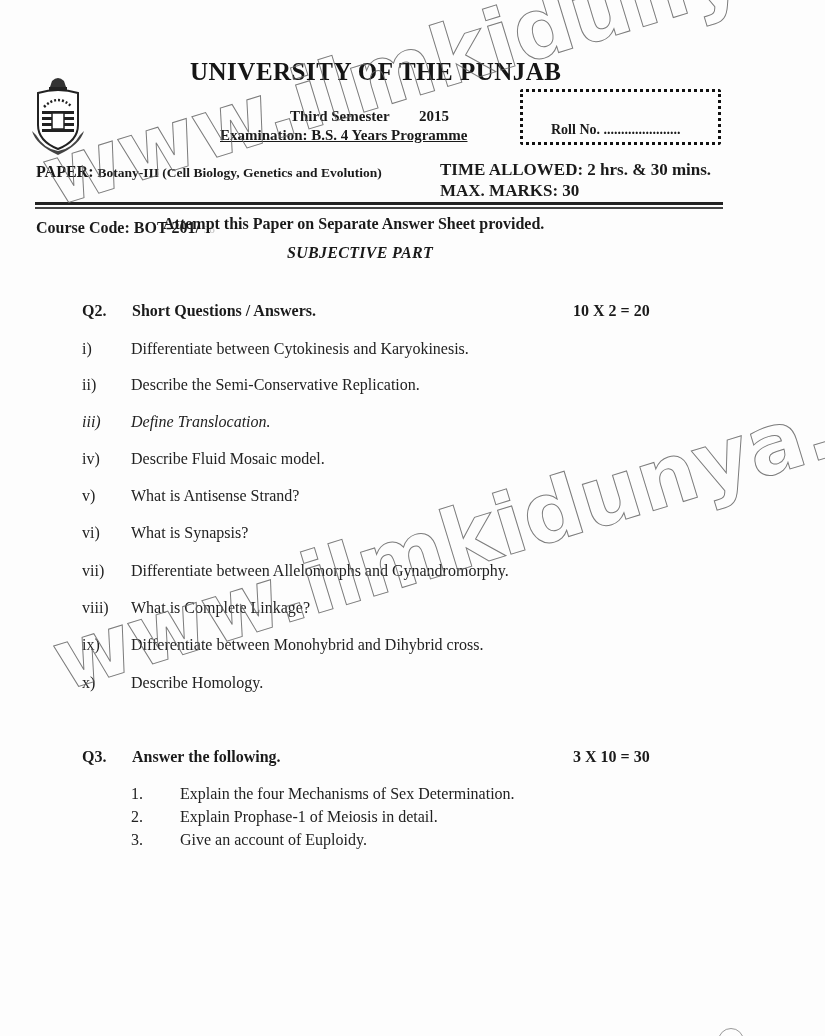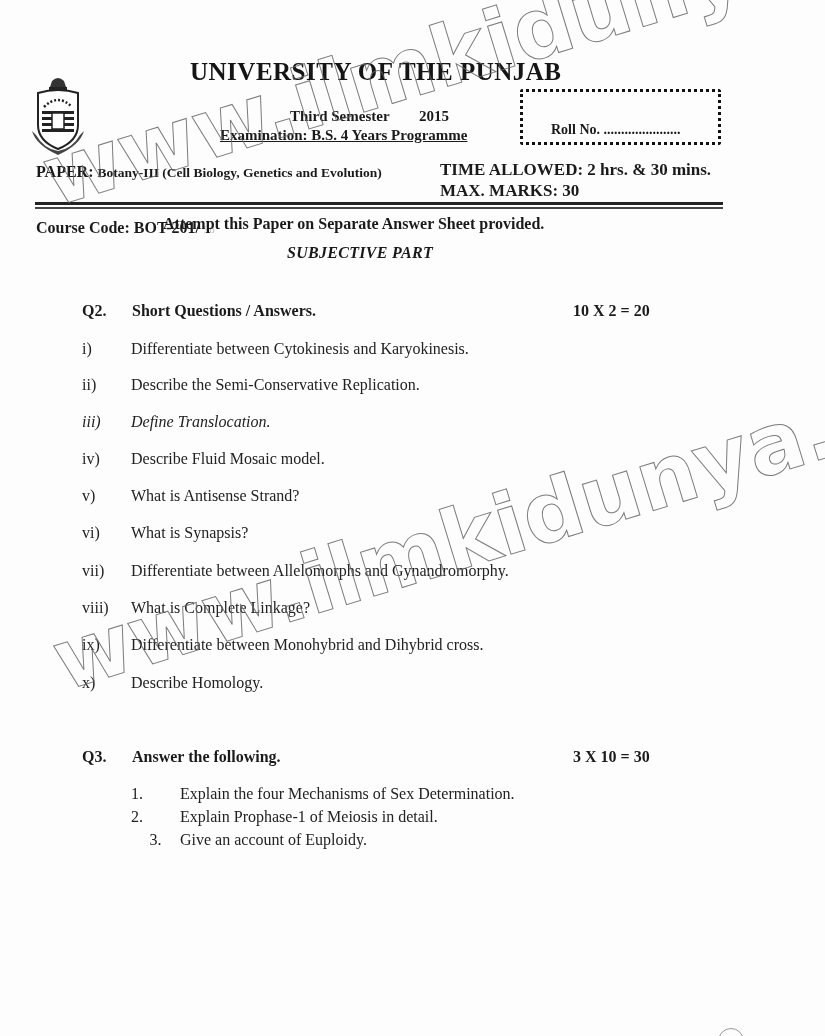--- a/index.html
+++ b/index.html
@@ -153,19 +153,19 @@
   <div class="item" style="top:636px;"><span class="num">ix)</span><span>Differentiate between Monohybrid and Dihybrid cross.</span></div>
   <div class="item" style="top:674px;"><span class="num">x)</span><span>Describe Homology.</span></div>
 
   <div class="q-head" style="top:748px;">
     <span class="qnum">Q3.</span><span>Answer the following.</span>
   </div>
   <div class="q-marks" style="top:748px;">3 X 10 = 30</div>
 
   <div class="sub-item" style="top:785px;"><span class="num">1.</span><span>Explain the four Mechanisms of Sex Determination.</span></div>
   <div class="sub-item" style="top:808px;"><span class="num">2.</span><span>Explain Prophase-1 of Meiosis in detail.</span></div>
-  <div class="sub-item" style="top:831px;text-align:center;"><span class="num">3.</span><span>Give an account of Euploidy.</span></div>
+  <div class="sub-item" style="top:831px;"><span class="num">3.</span><span>Give an account of Euploidy.</span></div>
 
   <div class="watermark wm1">www.ilmkidunya.com</div>
   <div class="watermark wm2">www.ilmkidunya.com</div>
 
   <div class="corner-arc"></div>
 </div>
 
 </body></html>

